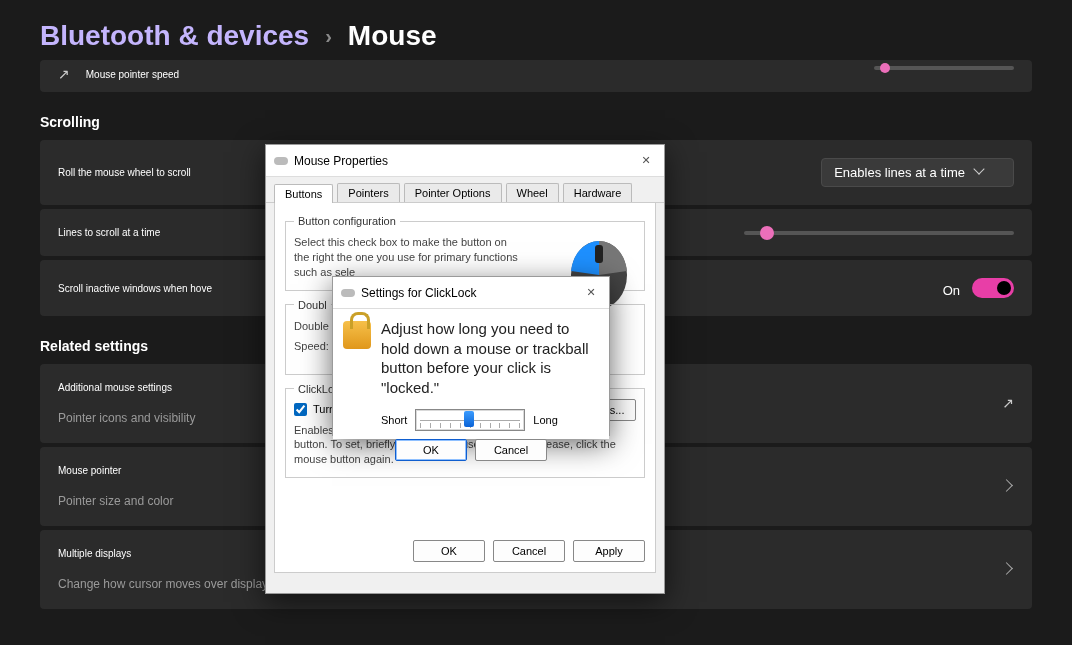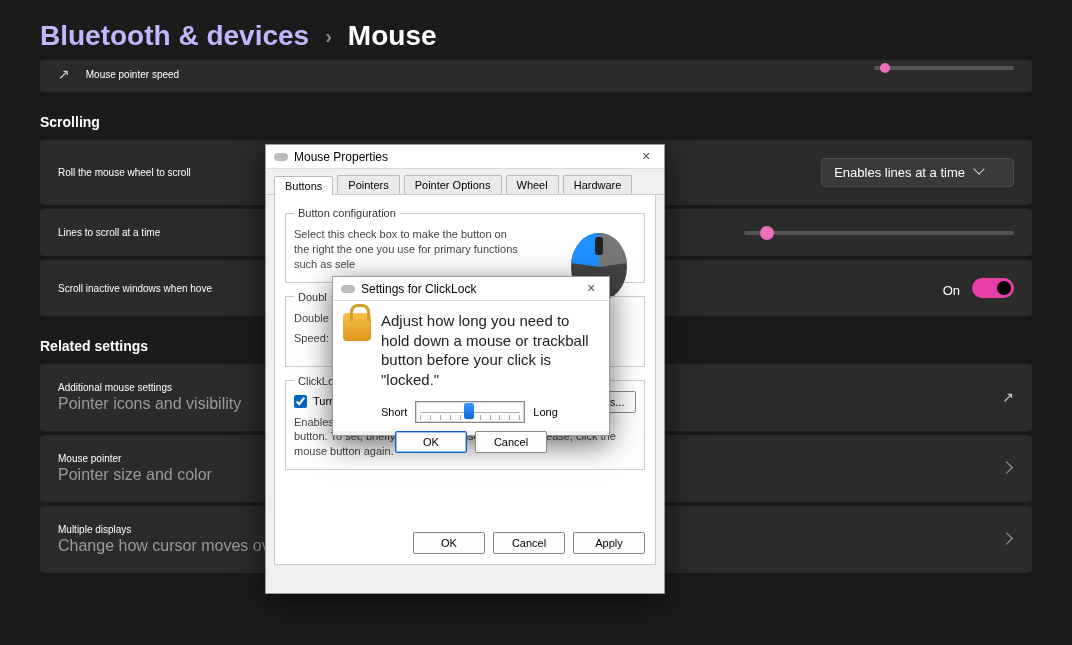--- a/index.html
+++ b/index.html
@@ -6,40 +6,40 @@
   body { background:#1b1b1b; color:#fff; width:1072px; height:645px; overflow:hidden; position:relative; }
   .breadcrumb { display:flex; align-items:center; gap:16px; padding:20px 40px 14px; font-size:28px; font-weight:600; }
   .breadcrumb .parent { color:#c4b5fd; }
   .breadcrumb .sep { color:#8a8a8a; font-size:20px; }
   .breadcrumb .current { color:#fff; }
   .page { padding:0 40px; }
   .card { background:#2b2b2b; border-radius:4px; padding:18px 18px; display:flex; align-items:center; justify-content:space-between; margin-bottom:4px; }
   .card.cutoff { margin-top:-6px; overflow:hidden; height:32px; align-items:flex-start; padding:6px 18px; }
   .card-left { display:flex; align-items:center; gap:16px; }
   .card-title { font-size:10px; color:#fff; }
-  .card-sub { font-size:16px; color:#9a9a9a; margin-top:2px; }
+  .card-sub { font-size:12px; color:#9a9a9a; margin-top:18px; }
   .section-h { font-size:14px; font-weight:600; margin:22px 0 10px; color:#fff; }
   .select { background:#3a3a3a; border:1px solid #4a4a4a; border-radius:4px; padding:6px 28px 6px 12px; font-size:13px; color:#fff; position:relative; display:flex; align-items:center; gap:10px; }
   .chev { width:10px; height:10px; }
   .chev::before { content:""; display:block; width:7px; height:7px; border-right:1.5px solid #ccc; border-bottom:1.5px solid #ccc; transform:rotate(45deg); margin-top:-3px; }
   .toggle { width:42px; height:20px; border-radius:10px; background:#e83ea7; position:relative; }
   .toggle::after { content:""; position:absolute; right:3px; top:3px; width:14px; height:14px; border-radius:50%; background:#000; }
   .toggle-wrap { display:flex; align-items:flex-end; gap:12px; font-size:13px; }
   .slider { width:270px; height:4px; background:#555; border-radius:2px; position:relative; }
   .slider .dot { position:absolute; top:-5px; left:16px; width:14px; height:14px; border-radius:50%; background:#ec6fba; }
   .slider .dot.small { width:10px; height:10px; top:-3px; left:120px; }
   .arrow-r { width:12px; height:12px; }
   .arrow-r::before { content:""; display:block; width:8px; height:8px; border-right:1.8px solid #aaa; border-top:1.8px solid #aaa; transform:rotate(45deg); }
   .ext-icon::before { content:"↗"; color:#ccc; font-size:14px; display:block; transform:translateY(-1px); }
   .cursor-icon::before { content:"↖"; color:#ccc; font-size:14px; display:block; transform:scaleX(-1); }
 
   
   .win32 { position:absolute; background:#f0f0f0; border:1px solid #9a9a9a; box-shadow:0 8px 28px rgba(0,0,0,.6); color:#000; font-size:11px; }
   #mouse-props { top:144px; left:265px; width:400px; height:450px; }
-  .titlebar { background:#fff; height:24px; display:flex; align-items:center; padding:0 8px; justify-content:space-between; border-bottom:1px solid #ddd; }
+  .titlebar { background:#fff; height:32px; display:flex; align-items:center; padding:0 8px; justify-content:space-between; border-bottom:1px solid #ddd; }
   .titlebar .ttxt { font-size:12px; }
   .xbtn { width:20px; height:20px; display:flex; align-items:center; justify-content:center; color:#555; cursor:default; }
   .tabs { display:flex; gap:4px; padding:6px 8px 0; border-bottom:1px solid #ccc; background:#f0f0f0; }
   .tab { padding:3px 10px; border:1px solid #bbb; border-bottom:none; background:#eaeaea; border-radius:2px 2px 0 0; cursor:default; }
   .tab.active { background:#fff; position:relative; top:1px; }
   .pane { background:#fff; margin:0 8px 8px; padding:8px 10px 10px; border:1px solid #ccc; border-top:none; height:370px; position:relative; }
   fieldset { border:1px solid #ccc; margin:4px 0 8px; padding:8px 8px 10px; position:relative; }
   legend { padding:0 4px; font-size:11px; color:#333; }
   .chk { display:flex; align-items:center; gap:6px; margin:2px 0 6px; }
   .chk input { width:13px; height:13px; }

